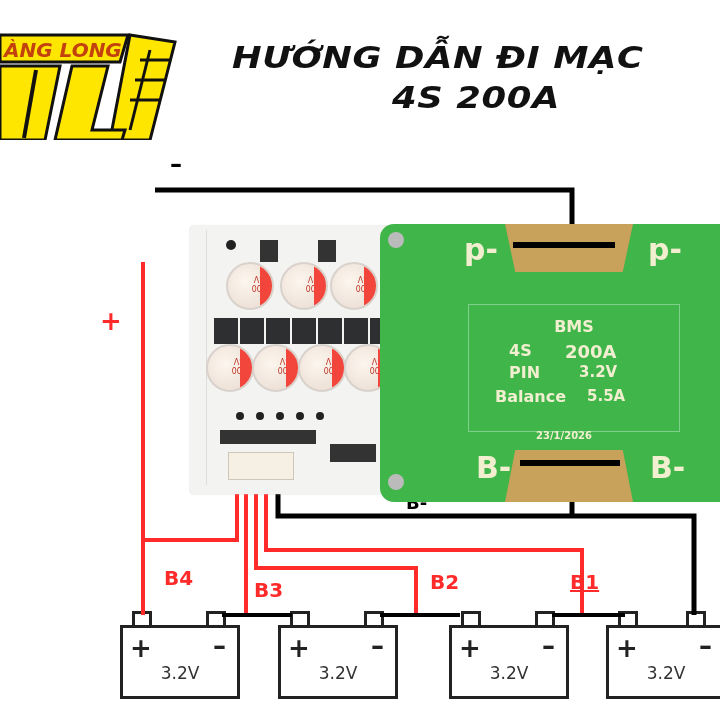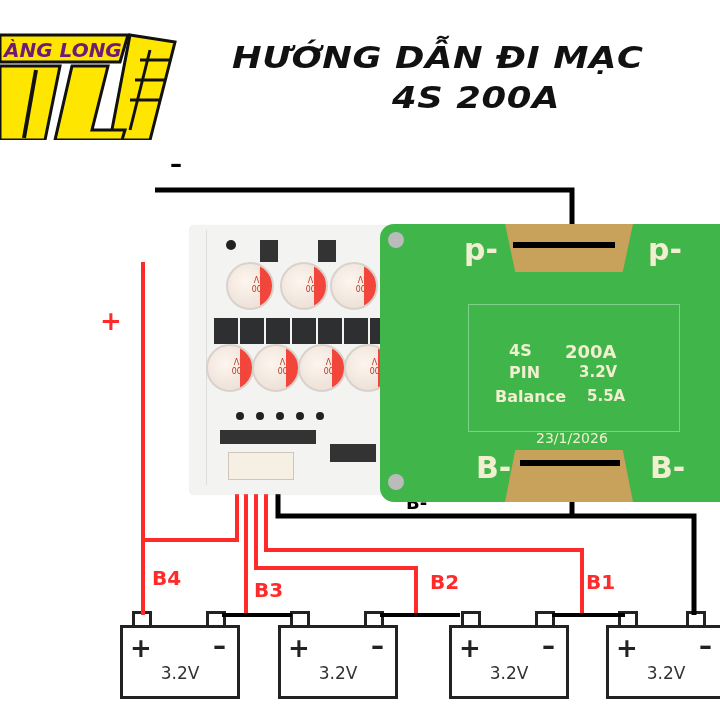--- a/index.html
+++ b/index.html
@@ -32,21 +32,21 @@
     <polygon points="0,5 128,5 120,32 0,32" fill="#ffe600" stroke="#111" stroke-width="3"></polygon>
     <polygon points="130,5 175,12 150,110 110,110" fill="#ffe600" stroke="#111" stroke-width="3"></polygon>
     <line x1="140" y1="30" x2="170" y2="30" stroke="#111" stroke-width="3"></line>
     <line x1="135" y1="50" x2="165" y2="50" stroke="#111" stroke-width="3"></line>
     <line x1="130" y1="70" x2="160" y2="70" stroke="#111" stroke-width="3"></line>
     <line x1="150" y1="20" x2="130" y2="100" stroke="#111" stroke-width="3"></line>
     <polygon points="0,36 60,36 45,110 0,110" fill="#ffe600" stroke="#111" stroke-width="3"></polygon>
     <polygon points="72,36 108,36 92,100 125,100 122,110 55,110" fill="#ffe600" stroke="#111" stroke-width="3"></polygon>
     <line x1="36" y1="40" x2="24" y2="108" stroke="#111" stroke-width="4"></line>
   </svg>
-  <div class="abs" style="left:4px;top:8px;font-size:20px;font-weight:900;font-style:italic;color:#701a75;white-space:nowrap;">ÀNG LONG</div>
+  <div class="abs" style="left:4px;top:8px;font-size:20px;font-weight:900;font-style:italic;color:#c2410c;white-space:nowrap;">ÀNG LONG</div>
 </div>
 
 <div class="abs title" id="title1">HƯỚNG DẪN ĐI MẠC</div>
 <div class="abs title" id="title2">4S 200A</div>
 
 <svg class="abs" style="left:0;top:0;z-index:1" width="720" height="720">
 
   <polyline points="155,190 572,190 572,245" fill="none" stroke="#000" stroke-width="5"></polyline>
 
   <polyline points="278,478 278,516 694,516 694,615" fill="none" stroke="#000" stroke-width="5"></polyline>
@@ -63,24 +63,24 @@
   <polyline points="266,478 266,550 582,550 582,615" fill="none" stroke="#ff2a2a" stroke-width="4"></polyline>
 
   <line x1="222" y1="615" x2="292" y2="615" stroke="#000" stroke-width="4"></line>
   <line x1="380" y1="615" x2="460" y2="615" stroke="#000" stroke-width="4"></line>
   <line x1="552" y1="615" x2="625" y2="615" stroke="#000" stroke-width="4"></line>
 </svg>
 
 <div class="abs lbl-blk" style="left:170px;top:150px;z-index:2;font-size:24px;">–</div>
 <div class="abs lbl-red" style="left:100px;top:306px;z-index:2;font-size:26px;">+</div>
 <div class="abs lbl-blk" style="left:406px;top:492px;z-index:2;">B-</div>
-<div class="abs lbl-red" style="left:152px;top:566px;z-index:2;">B4</div>
+<div class="abs lbl-red" style="left:164px;top:566px;z-index:2;">B4</div>
 <div class="abs lbl-red" style="left:254px;top:578px;z-index:2;">B3</div>
 <div class="abs lbl-red" style="left:430px;top:570px;z-index:2;">B2</div>
-<div class="abs lbl-red" style="left:586px;top:570px;z-index:2;">B1</div>
+<div class="abs lbl-red" style="left:570px;top:570px;z-index:2;text-decoration:underline;">B1</div>
 
 <div class="abs pcb-white" style="left:190px;top:226px;width:200px;height:268px;z-index:3;">
   <div class="abs" style="left:10px;top:4px;width:6px;height:255px;border-right:1px solid #ddd;"></div>
   <div class="abs" style="left:36px;top:14px;width:10px;height:10px;border-radius:50%;background:#222;"></div>
   <div class="abs" style="left:70px;top:14px;width:18px;height:22px;background:#333;"></div>
   <div class="abs" style="left:128px;top:14px;width:18px;height:22px;background:#333;"></div>
 
   <div class="cap" style="left:36px;top:36px;">
       <span>2200 6.3V</span>
     </div>
@@ -131,28 +131,29 @@
   <div class="abs" style="left:125px;top:226px;width:128px;height:52px;background:#c8a15a;clip-path:polygon(8% 0,92% 0,100% 100%,0 100%);"></div>
   <div class="abs" style="left:140px;top:236px;width:100px;height:6px;background:#000;"></div>
   <div class="abs" style="left:8px;top:8px;width:16px;height:16px;border-radius:50%;background:#bbb;"></div>
   <div class="abs" style="left:8px;top:250px;width:16px;height:16px;border-radius:50%;background:#bbb;"></div>
   <div class="abs silk" style="left:84px;top:8px;font-size:30px;">p-</div>
   <div class="abs silk" style="left:268px;top:8px;font-size:30px;">p-</div>
   <div class="abs silk" style="left:96px;top:226px;font-size:30px;">B-</div>
   <div class="abs silk" style="left:270px;top:226px;font-size:30px;">B-</div>
 
   <div class="abs" style="left:88px;top:80px;width:210px;height:126px;border:1px solid #7fd08a;">
+    <div class="abs silk" style="left:0;width:210px;top:12px;text-align:center;font-size:16px;">BMS</div>
     <div class="abs silk" style="left:40px;top:36px;font-size:16px;">4S</div>
     <div class="abs silk" style="left:96px;top:36px;font-size:18px;">200A</div>
     <div class="abs silk" style="left:40px;top:58px;font-size:16px;">PIN</div>
     <div class="abs silk" style="left:110px;top:58px;font-size:15px;">3.2V</div>
     <div class="abs silk" style="left:26px;top:82px;font-size:16px;">Balance</div>
     <div class="abs silk" style="left:118px;top:82px;font-size:15px;">5.5A</div>
   </div>
-  <div class="abs silk" style="left:156px;top:206px;font-size:14px;font-weight:normal;">23/1/2026</div>
+  <div class="abs silk" style="left:156px;top:206px;font-size:10px;font-weight:bold;">23/1/2026</div>
 </div>
 
 <div class="battery" style="left:120px;top:611px;">
   <div class="term" style="left:12px;"></div>
     <div class="term" style="left:86px;"></div>
   <div class="body"></div>
   <div class="plus">+</div>
   <div class="minus">–</div>
   <div class="volt">3.2V</div>
 </div>

